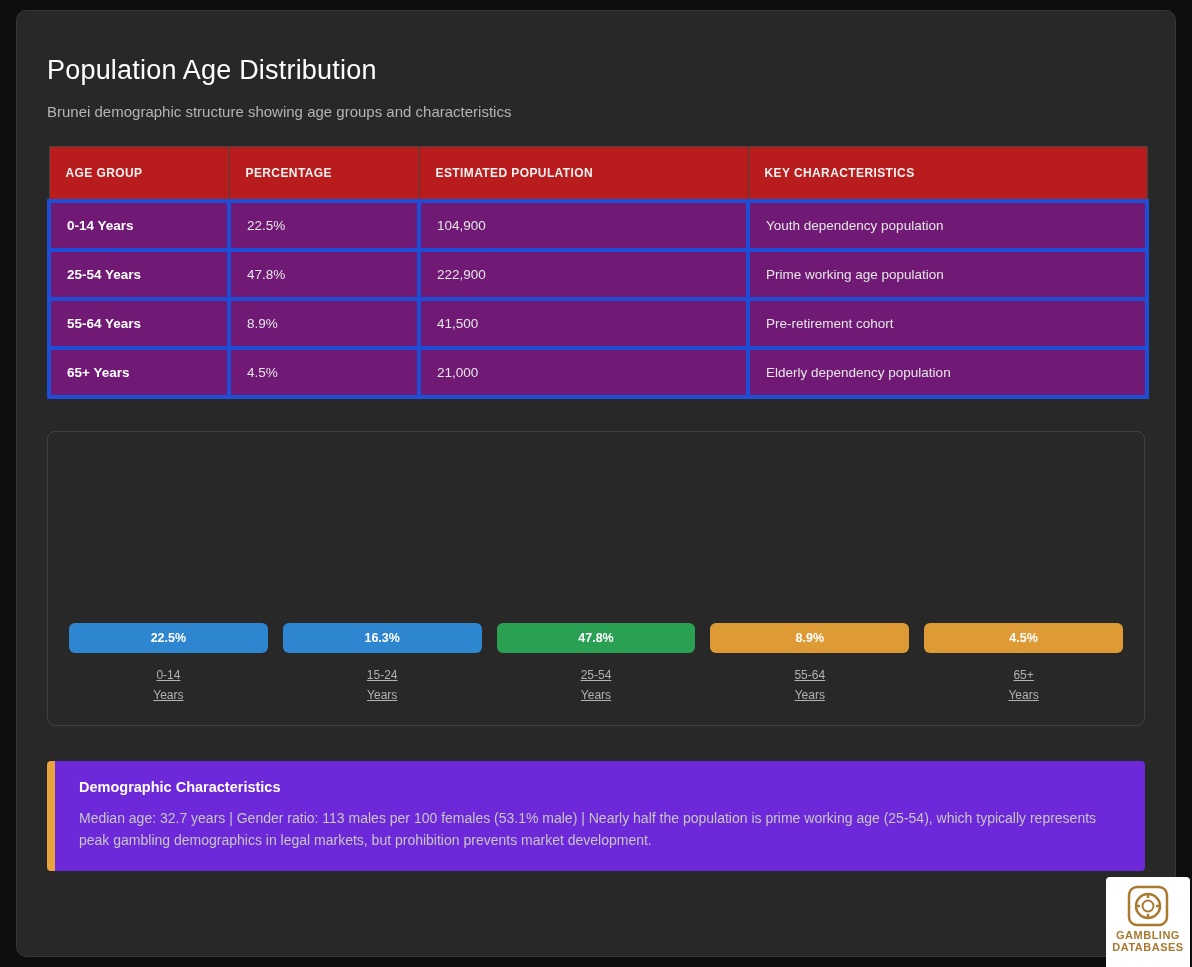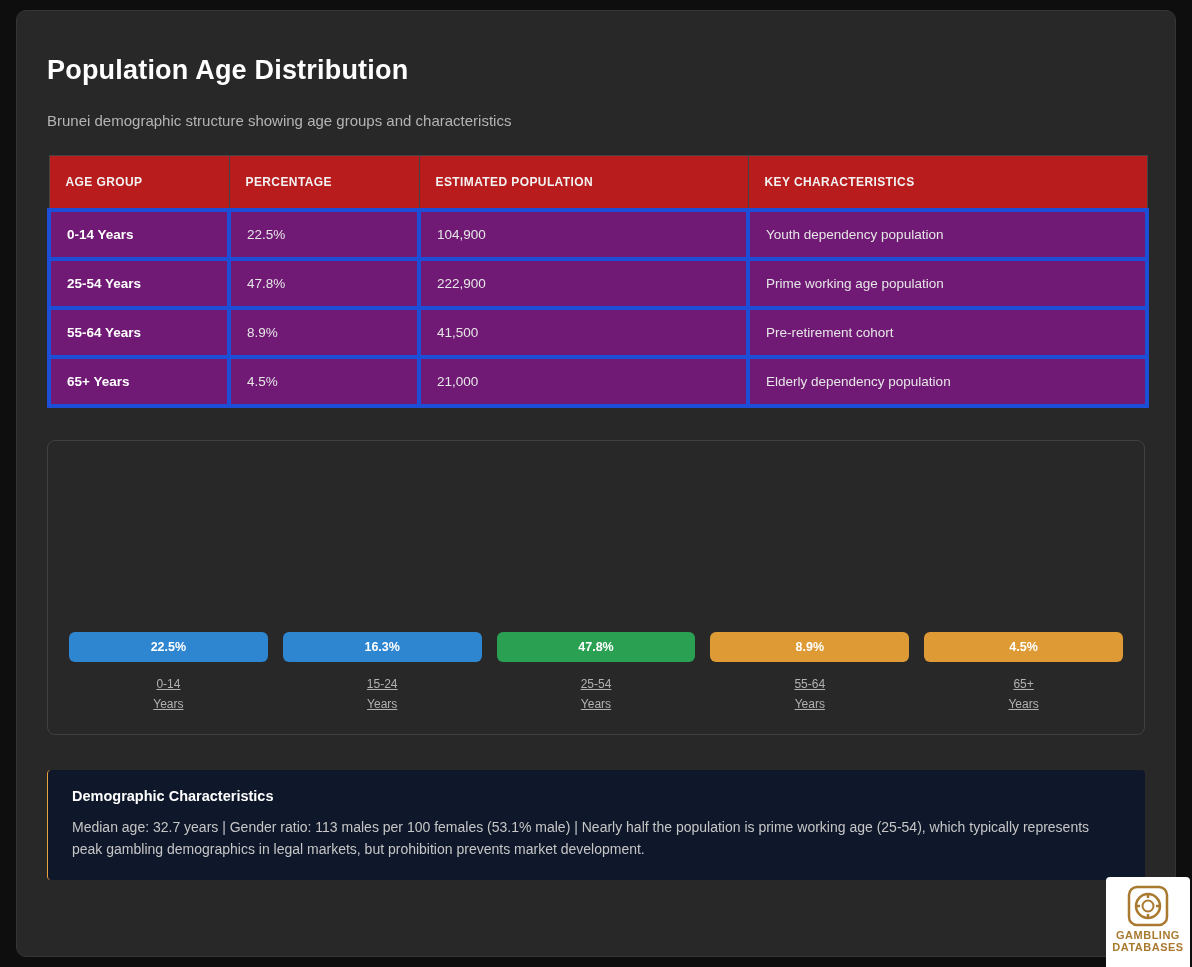--- a/index.html
+++ b/index.html
@@ -15,28 +15,28 @@
     left: 16px; top: 10px;
     width: 1160px; height: 947px;
     background: #282828;
     border: 1px solid #353535;
     border-radius: 10px;
     padding: 30px;
   }
   .page-title {
     color: #ffffff;
     font-size: 27px;
-    font-weight: bold;
+    font-weight: normal;
     margin-top: 14px;
     letter-spacing: 0.2px;
   }
   .subtitle {
     color: #b4b4b4;
     font-size: 15px;
-    margin-top: 26px;
+    margin-top: 17px;
   }
   table.data-table {
     margin-top: 26px;
     width: 1098px;
     border-collapse: collapse;
     table-layout: fixed;
   }
   .data-table th {
     background: #b91c1c;
     color: #f2f2f2;
@@ -90,22 +90,22 @@
   .bar-label {
     margin-top: 12px;
     color: #b2b2b2;
     font-size: 12px;
     line-height: 20px;
     text-decoration: underline;
   }
   .callout {
     margin-top: 35px;
     width: 1098px;
-    background: #0f172a;
-    border-left: 1px solid #ec4899;
+    background: #6d28d9;
+    border-left: 8px solid #ec4899;
     border-radius: 4px;
     padding: 18px 24px 20px 24px;
   }
   .callout-title {
     color: #ffffff;
     font-weight: bold;
     font-size: 14.5px;
   }
   .callout-text {
     margin-top: 12px;

